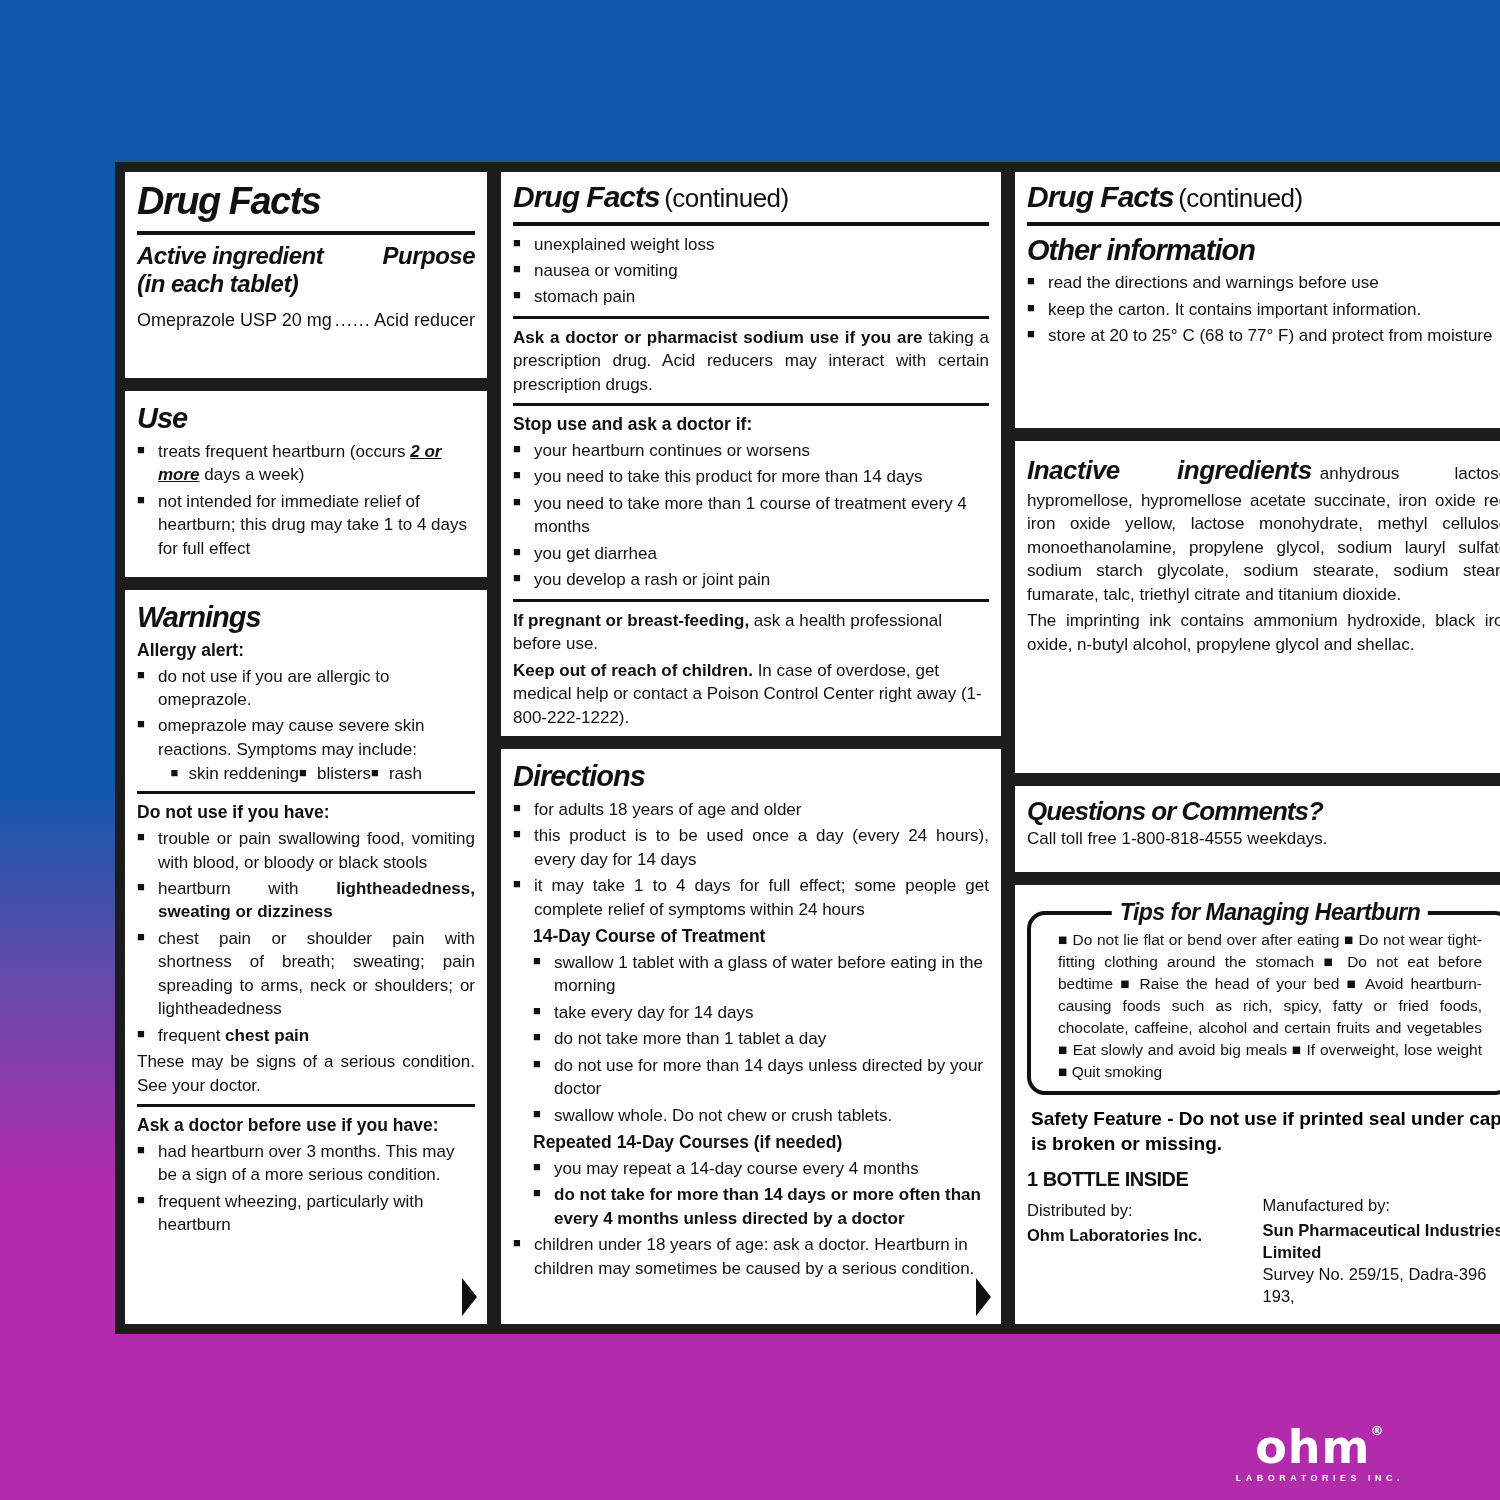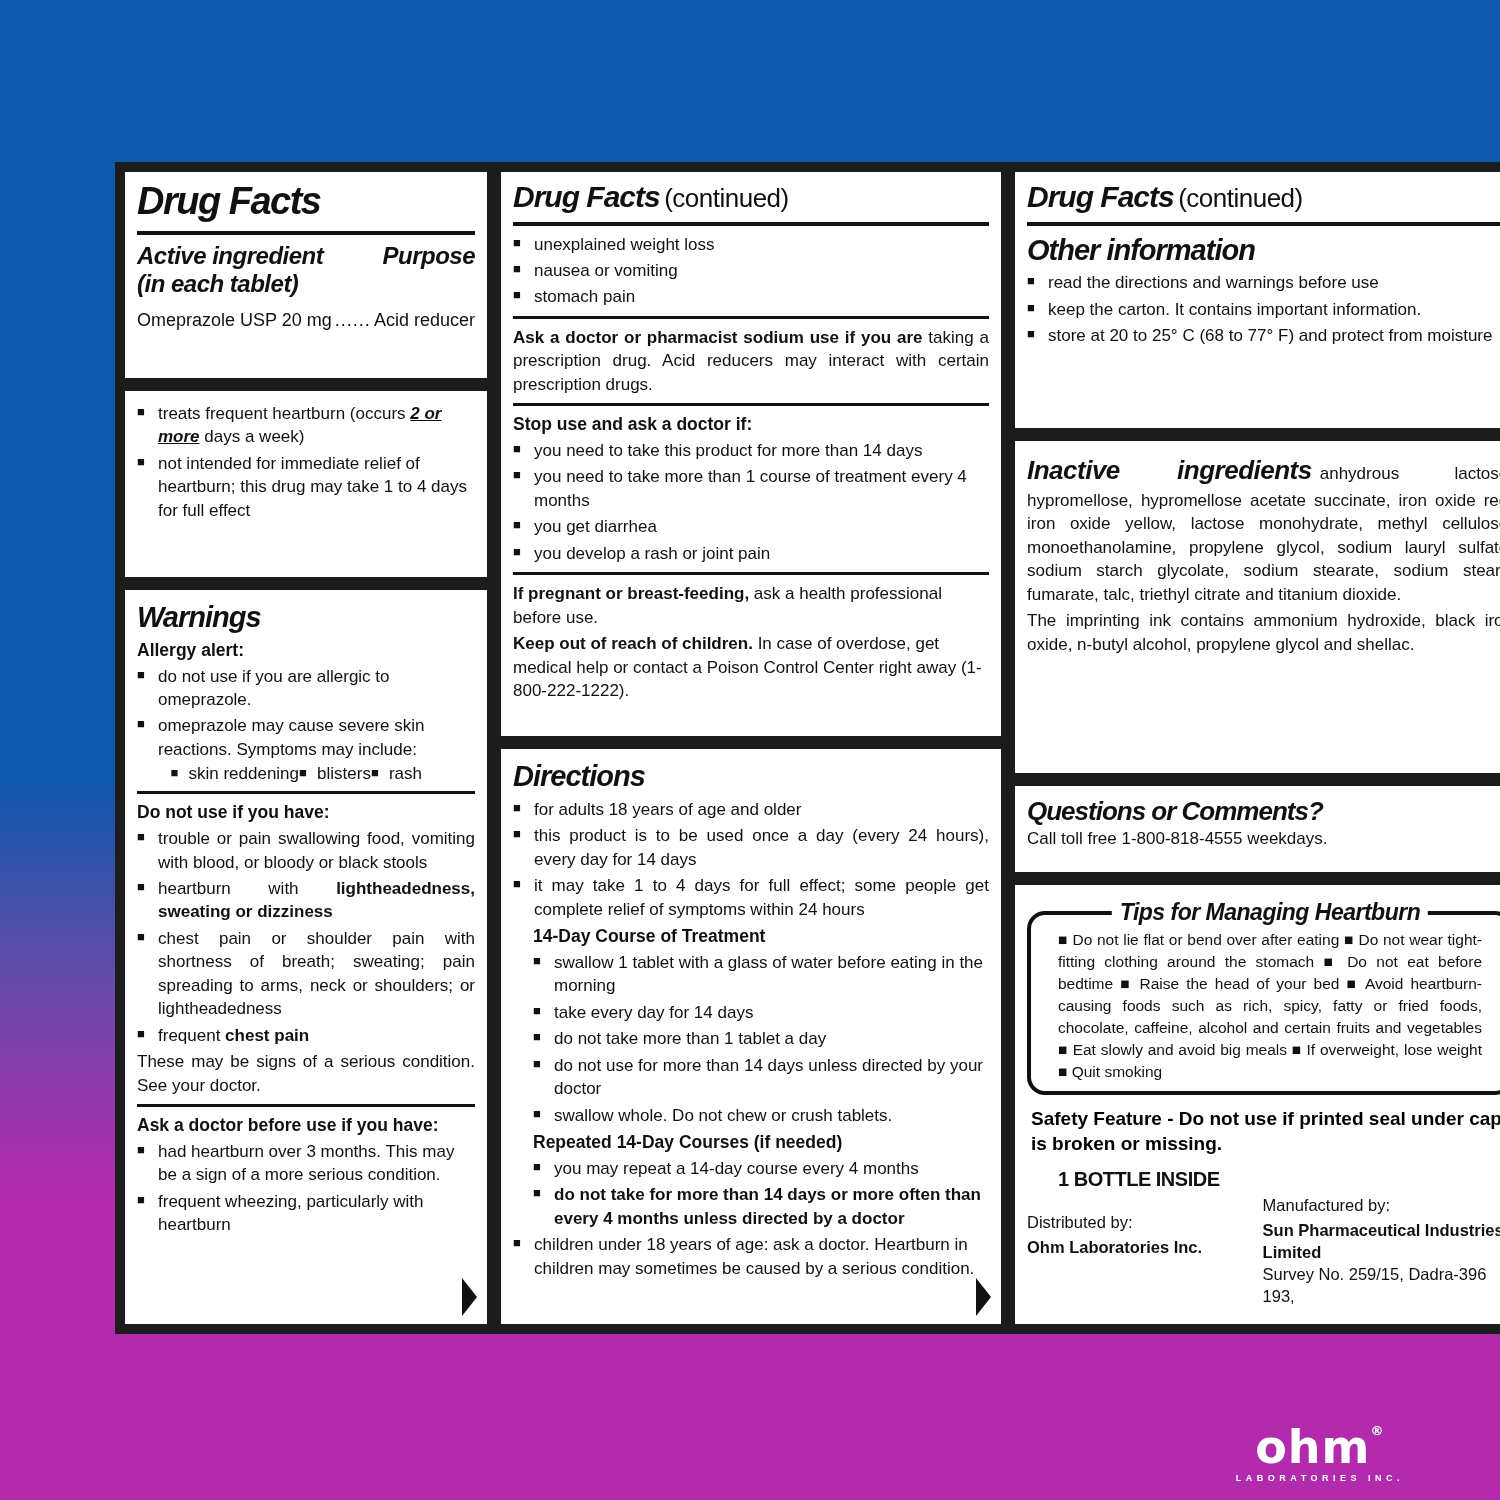--- a/index.html
+++ b/index.html
@@ -45,21 +45,21 @@
 
   .arrow{position:absolute;right:10px;bottom:8px;width:0;height:0;
     border-top:19px solid transparent;border-bottom:19px solid transparent;border-left:15px solid #111;}
 
   .tips-box{border:4px solid #111;border-radius:18px;padding:14px 27px 8px;position:relative;margin-top:18px;}
   .tips-title{position:absolute;top:-16px;left:50%;transform:translateX(-50%);background:#fff;padding:0 8px;
     font-size:23px;font-weight:700;font-style:italic;white-space:nowrap;letter-spacing:-0.5px;}
   .tips-text{font-size:15.5px;line-height:1.42;text-align:justify;margin:0;}
 
   .safety{color:#000000;font-weight:700;font-size:19px;line-height:1.3;margin:12px 4px 8px;}
-  .bottle{font-size:20px;font-weight:700;margin:2px 0 18px;letter-spacing:-0.5px;text-align:center;}
+  .bottle{font-size:20px;font-weight:700;margin:2px 0 6px;letter-spacing:-0.5px;}
   .addr-row{display:flex;gap:12px;font-size:16.5px;line-height:1.35;}
   .addr-left{width:46%;}
   .addr-right{flex:1;padding-top:24px;}
   .addr-label{margin:6px 0 2px;}
   .addr-name{font-weight:700;}
 
   .logo{position:absolute;right:96px;top:1424px;color:#fff;text-align:center;}
   .logo-main{font-size:46px;font-weight:700;letter-spacing:1px;line-height:1;font-family:"DejaVu Sans", sans-serif;}
   .reg{font-size:13px;vertical-align:top;}
   .logo-sub{font-size:9px;letter-spacing:4.5px;margin-top:3px;font-weight:700;}
@@ -81,20 +81,21 @@
         <div>Purpose</div>
       </div>
       <div class="leader-row">
         <span>Omeprazole USP 20 mg</span>
         <span class="dots"></span>
         <span>Acid reducer</span>
       </div>
     </section>
 
     <section class="box lh2">
+      <div class="h2">Use</div>
       <p class="p li"><span>treats frequent heartburn (occurs </span><b><i><u><span>2 or more</span></u></i></b><span> days a week)</span></p>
       <p class="p li">not intended for immediate relief of heartburn; this drug may take 1 to 4 days for full effect</p>
     </section>
 
     <section class="box grow">
       <div class="h2">Warnings</div>
       <div class="hb">Allergy alert:</div>
       <p class="p li">do not use if you are allergic to omeprazole.</p>
       <p class="p li">omeprazole may cause severe skin reactions. Symptoms may include:</p>
       <div class="symrow">
@@ -124,20 +125,21 @@
         <span class="cont">(continued)</span>
       </div>
       <div class="rule"></div>
       <p class="p li">unexplained weight loss</p>
       <p class="p li">nausea or vomiting</p>
       <p class="p li">stomach pain</p>
       <div class="rule thin"></div>
       <p class="p j"><b><span>Ask a doctor or pharmacist sodium use if you are</span></b><span> taking a prescription drug. Acid reducers may interact with certain prescription drugs.</span></p>
       <div class="rule thin"></div>
       <div class="hb">Stop use and ask a doctor if:</div>
+      <p class="p li">your heartburn continues or worsens</p>
       <p class="p li">you need to take this product for more than 14 days</p>
       <p class="p li">you need to take more than 1 course of treatment every 4 months</p>
       <p class="p li">you get diarrhea</p>
       <p class="p li">you develop a rash or joint pain</p>
       <div class="rule thin"></div>
       <p class="p"><b><span>If pregnant or breast-feeding,</span></b><span> ask a health professional before use.</span></p>
       <p class="p"><b><span>Keep out of reach of children.</span></b><span> In case of overdose, get medical help or contact a Poison Control Center right away (1-800-222-1222).</span></p>
     </section>
 
     <section class="box grow">

